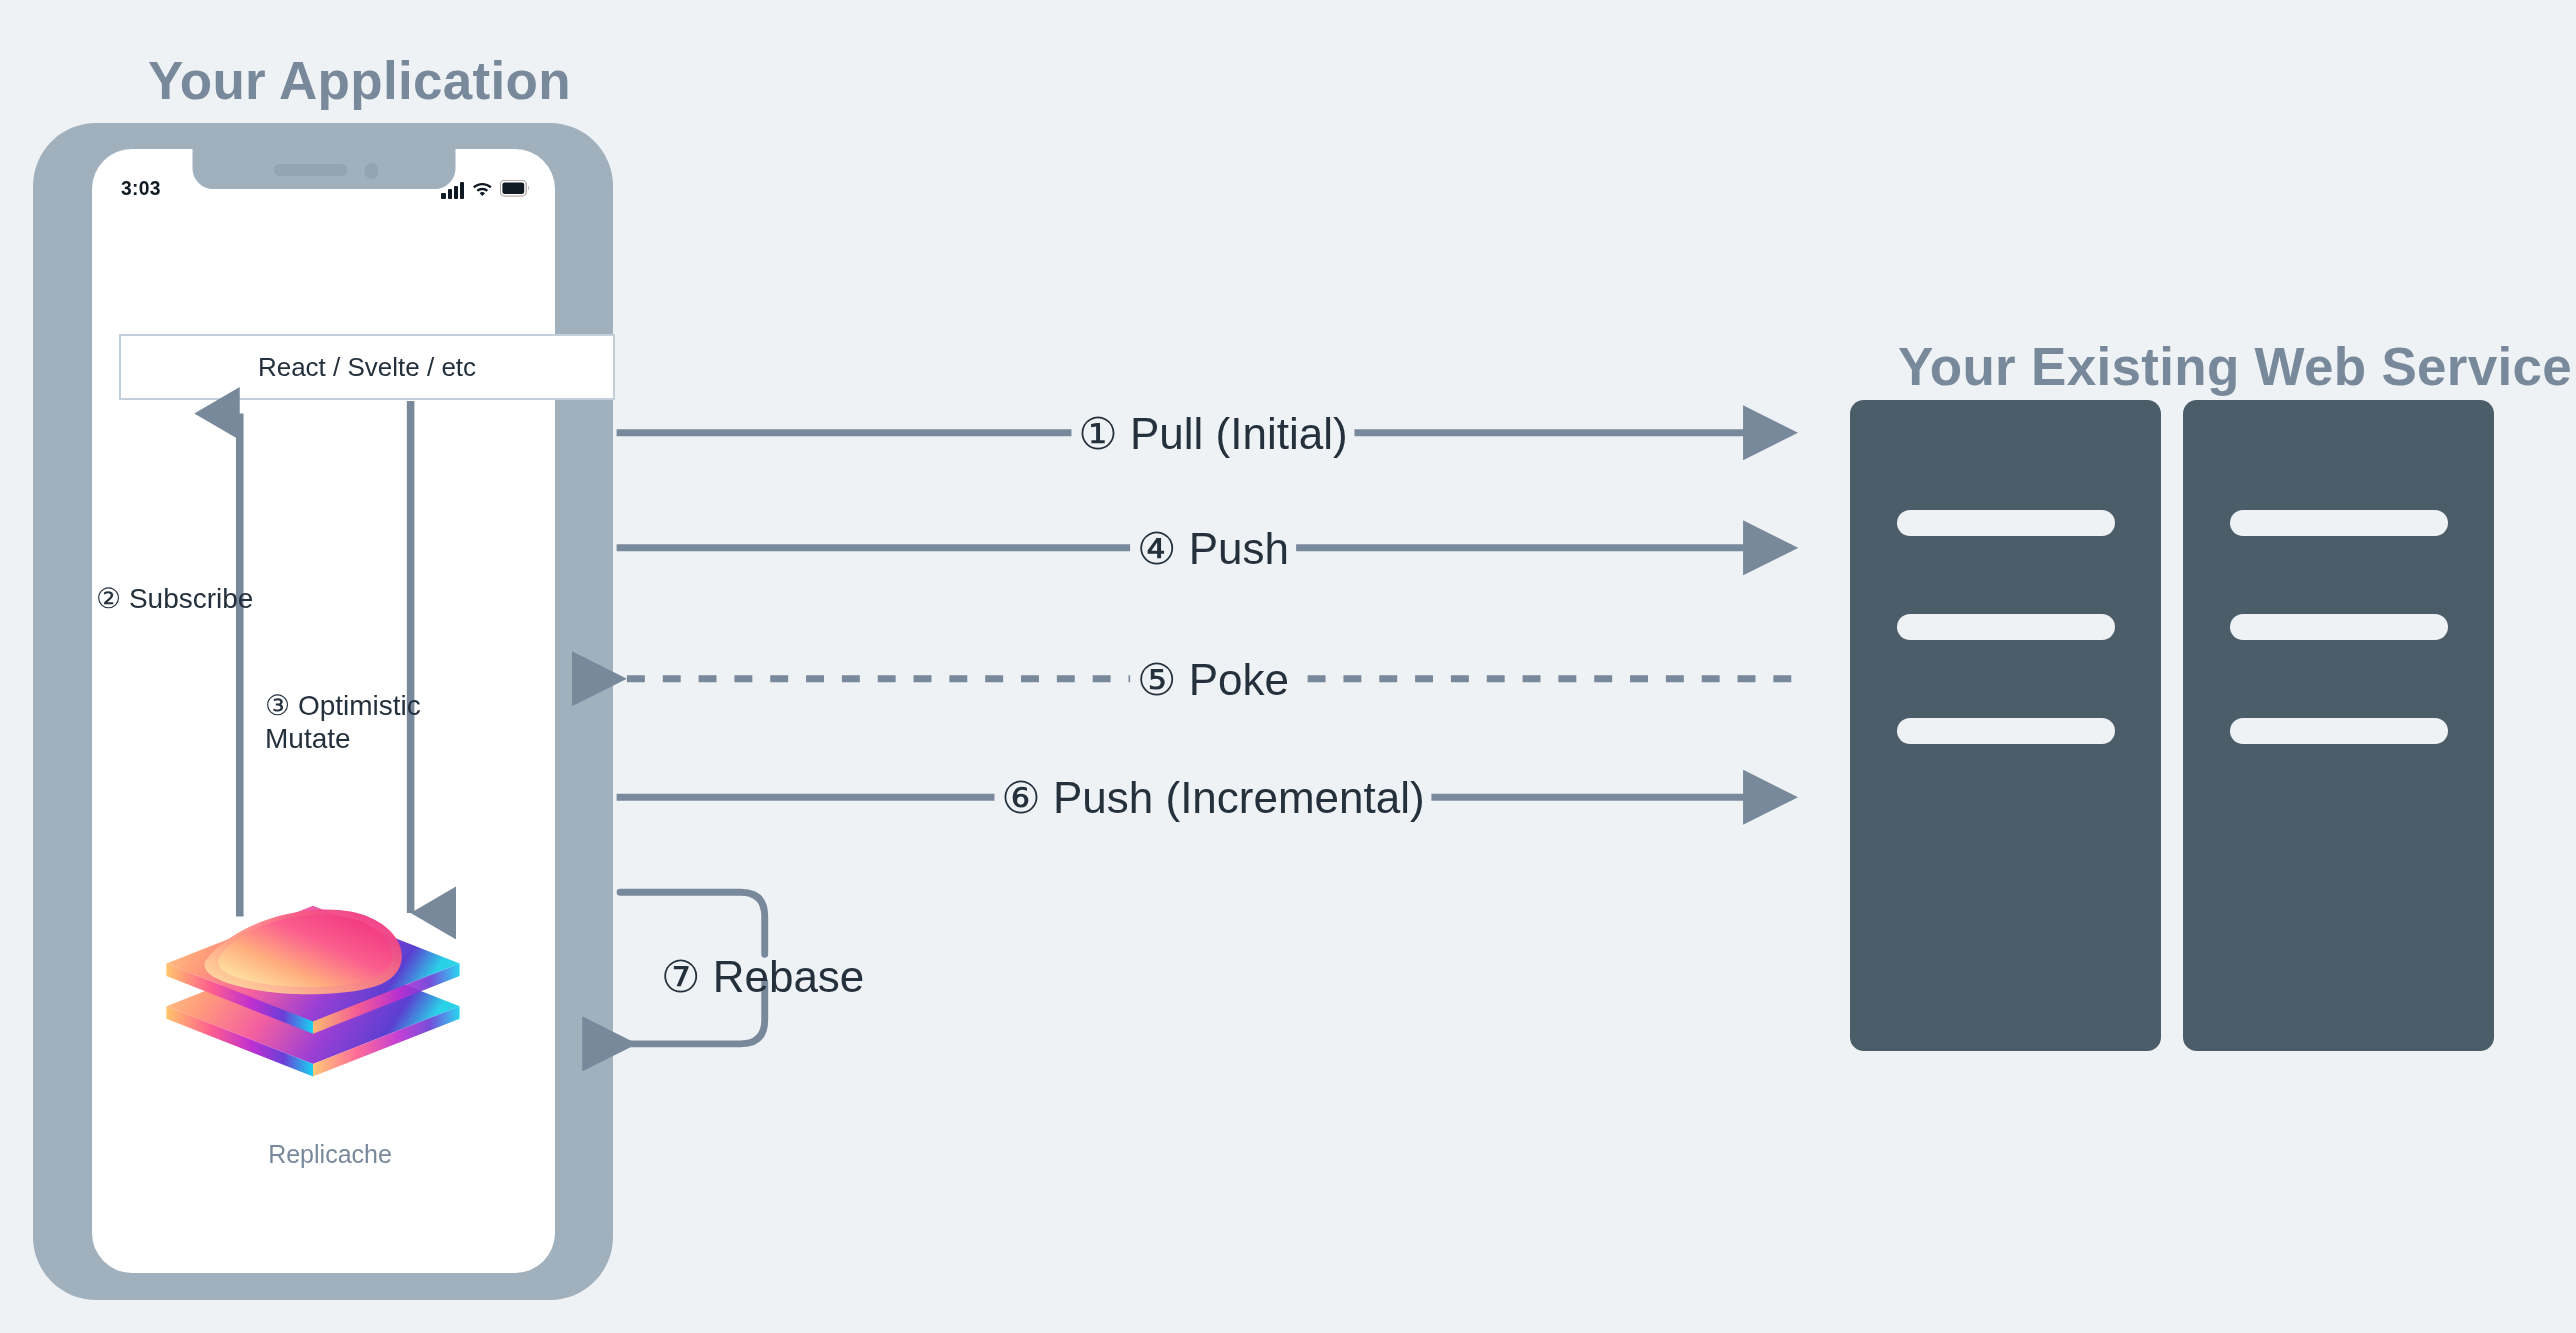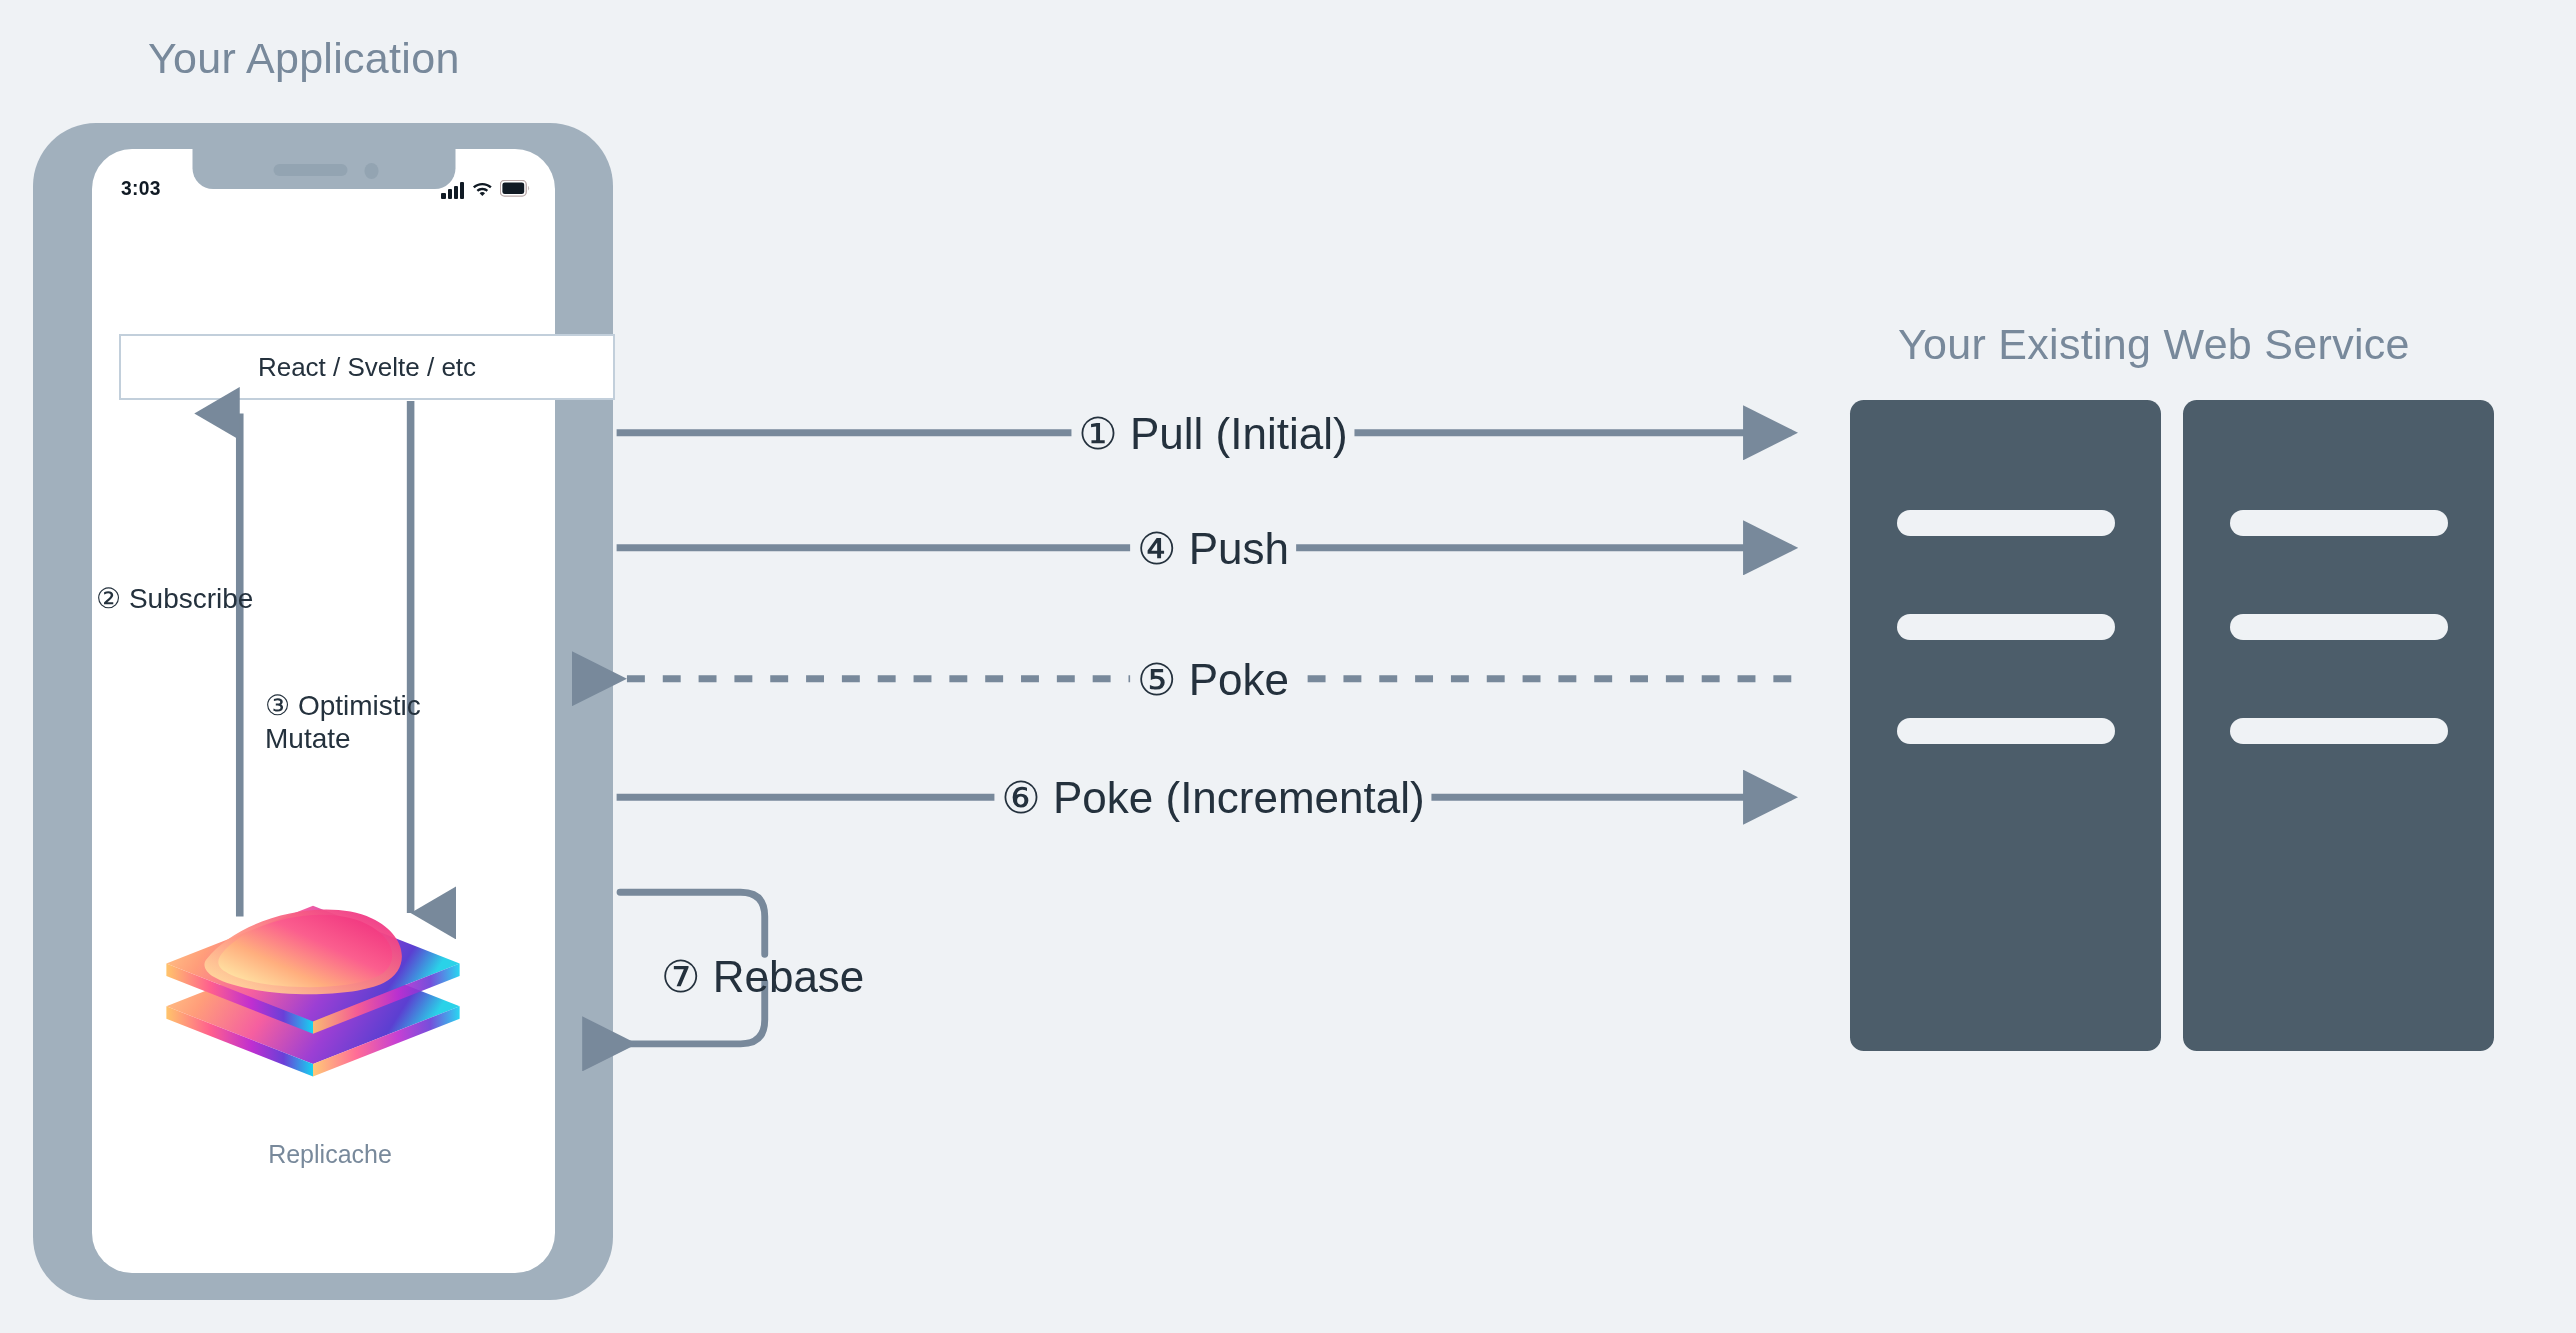--- a/index.html
+++ b/index.html
@@ -15,24 +15,25 @@
     width: 2576px;
     height: 1334px;
     background: #eff2f5;
     overflow: hidden;
   }
 
   
   .section-title {
     position: absolute;
     color: #78899b;
-    font-size: 43px;
-    font-weight: 400;
+    font-size: 53px;
+    font-weight: 700;
     letter-spacing: 0.3px;
     white-space: nowrap;
+    margin-top: 16px;
   }
   #app-title { left: 148px; top: 34px; }
   #service-title { left: 1898px; top: 320px; }
 
   
   #phone-frame {
     position: absolute;
     left: 33px;
     top: 123px;
     width: 580px;
@@ -382,18 +383,18 @@
     <path d="M900,1295 L1075,1295 Q1110,1295 1110,1330 L1110,1385
              M1110,1425 L1110,1480 Q1110,1515 1075,1515 L915,1515" stroke="#78899b" stroke-width="10" fill="none" stroke-linecap="round" marker-end="url(#ah-left)"></path>
   </svg>
 
   <div class="flow-label" style="left:1213px; top:433px;">① Pull (Initial)</div>
 
   <div class="flow-label" style="left:1213px; top:548px;">④ Push</div>
 
   <div class="flow-label" style="left:1213px; top:679px;">⑤ Poke</div>
 
-  <div class="flow-label" style="left:1213px; top:797px;">⑥ Poke (Incremental)</div>
+  <div class="flow-label" style="left:1213px; top:797px;">⑥ Push (Incremental)</div>
 
   <div id="label-rebase">⑦ Rebase</div>
 
 </div>
 
 
 </body></html>

